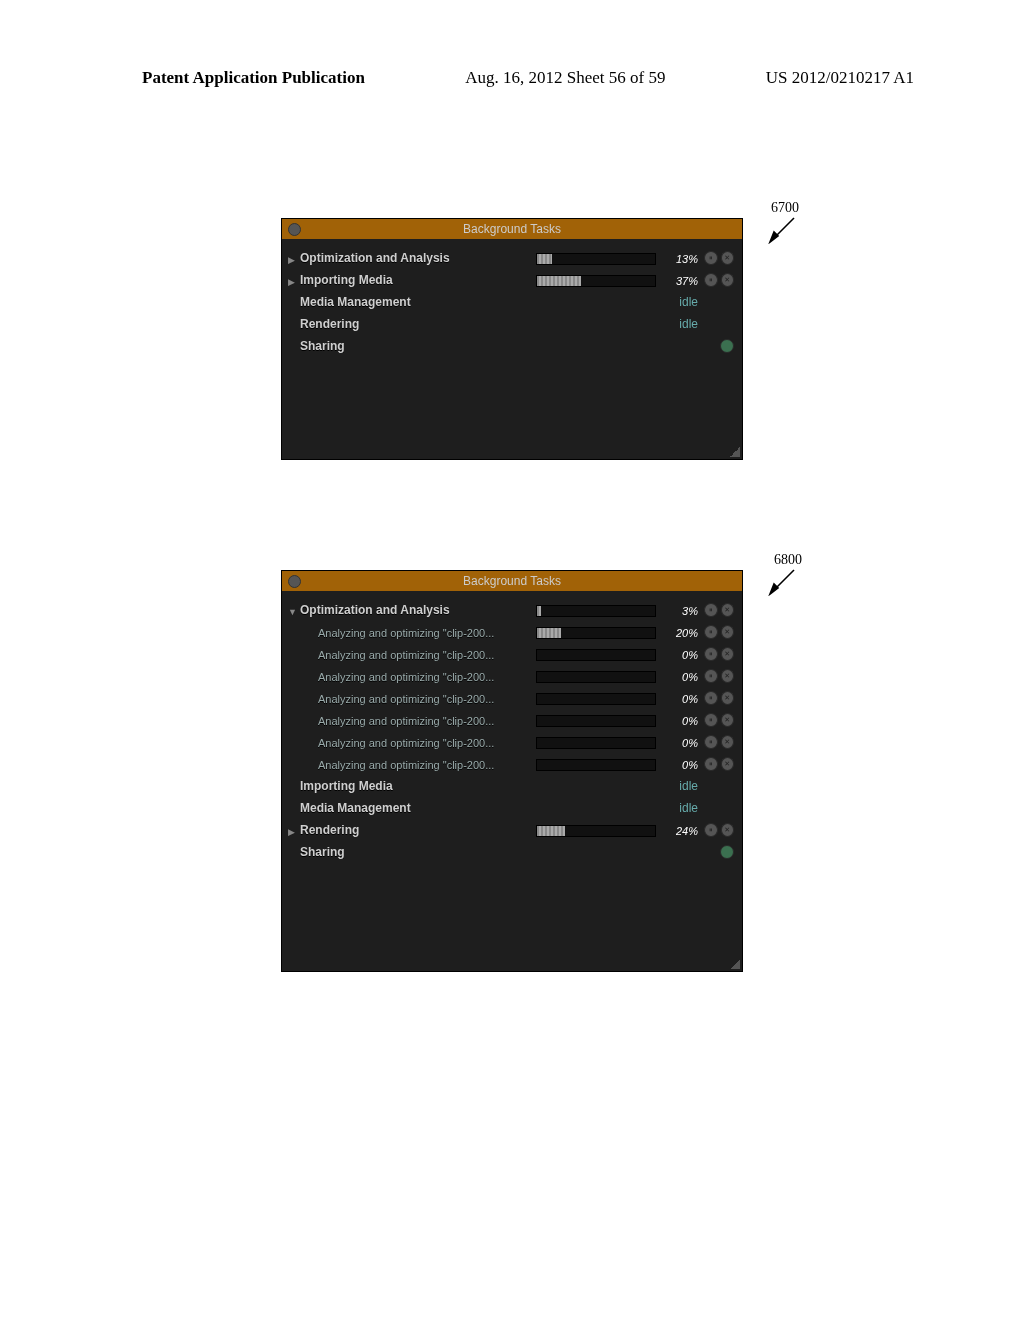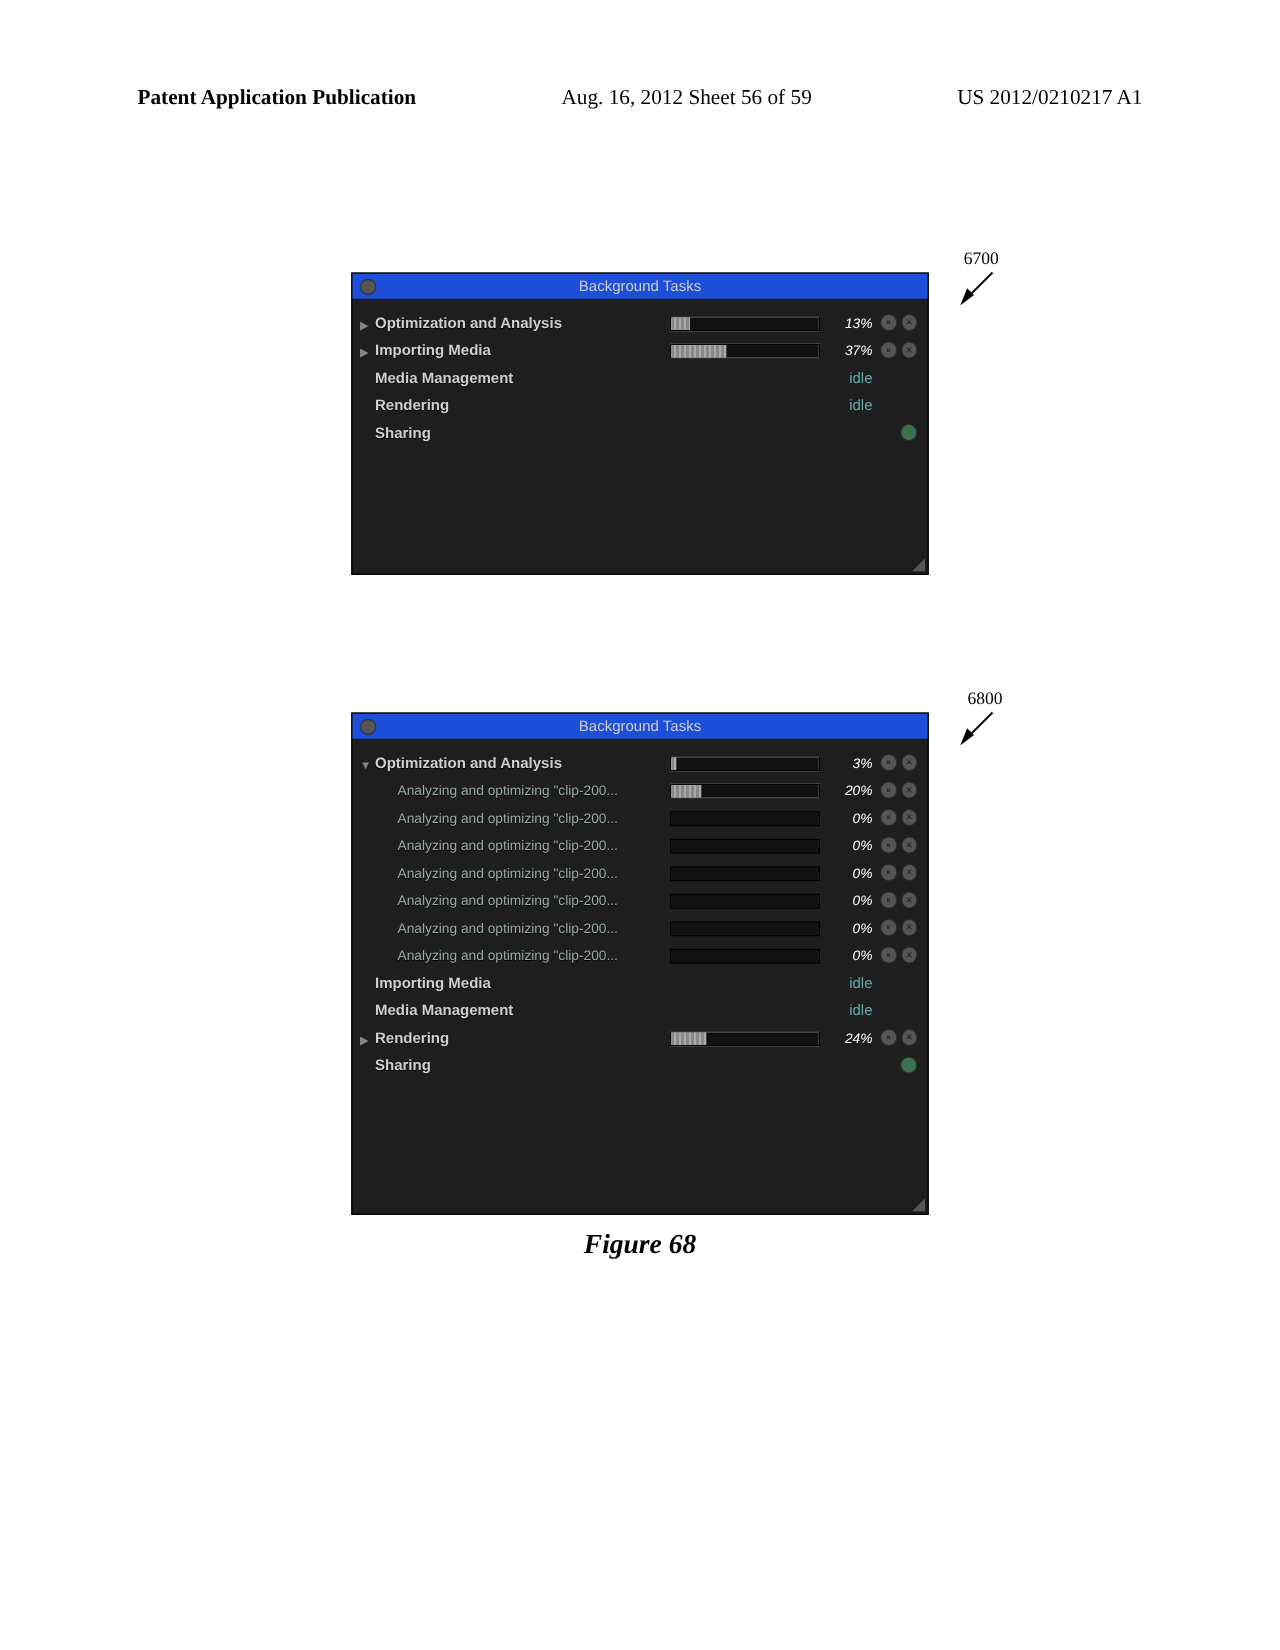--- a/index.html
+++ b/index.html
@@ -9,21 +9,21 @@
     width: 1024px;
     height: 1320px;
     position: relative;
   }
   .page-header {
     display: flex;
     justify-content: space-between;
     padding: 68px 110px 0 110px;
     font-size: 17px;
   }
-  .page-header .left { font-weight: bold; }
+  .page-header .left { font-weight: bold; margin-left: 32px; }
   .page-header .mid { }
   .page-header .right { }
   .figure-block {
     position: absolute;
     left: 50%;
     transform: translateX(-50%);
     text-align: center;
   }
   .figure-caption {
     font-style: italic;
@@ -41,21 +41,21 @@
     color: #bbb;
     font-size: 12px;
     text-align: left;
   }
   .panel .titlebar {
     height: 20px;
     line-height: 20px;
     text-align: center;
     font-size: 12px;
     color: #ccc;
-    background: #1d4ed8;
+    background: #a16207;
     position: relative;
   }
   .panel .close-dot {
     position: absolute;
     left: 6px; top: 4px;
     width: 11px; height: 11px;
     border-radius: 50%;
     background: #555;
     border: 1px solid #333;
   }
@@ -364,21 +364,20 @@
           <span class="arrow none"></span>
           <span class="tlabel">Sharing</span>
           <span style="width: 170px;"></span>
           <span class="btns">
             <span class="cbtn" style="background: rgb(59, 112, 80);"></span>
           </span>
         </div>
       </div>
     <div class="resize-grip"></div>
   </div>
-  <div class="figure-caption">Figure 68</div>
 
   <div class="callout" style="top:-18px; right:-30px;">
     <div style="text-align:right;">6800</div>
     <svg width="34" height="28">
       <line x1="26" y1="2" x2="6" y2="22" class="arrow-line"></line>
       <polygon points="2,26 10,20 6,16" class="arrow-line"></polygon>
     </svg>
   </div>
 </div>
 

